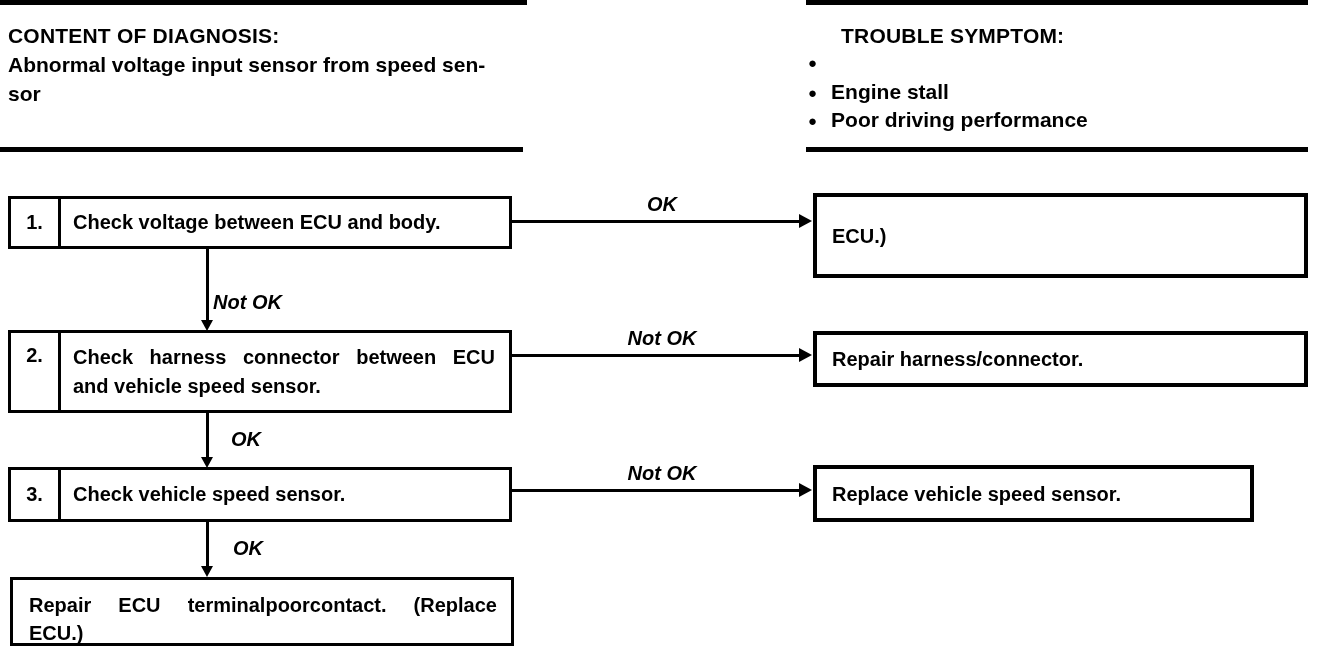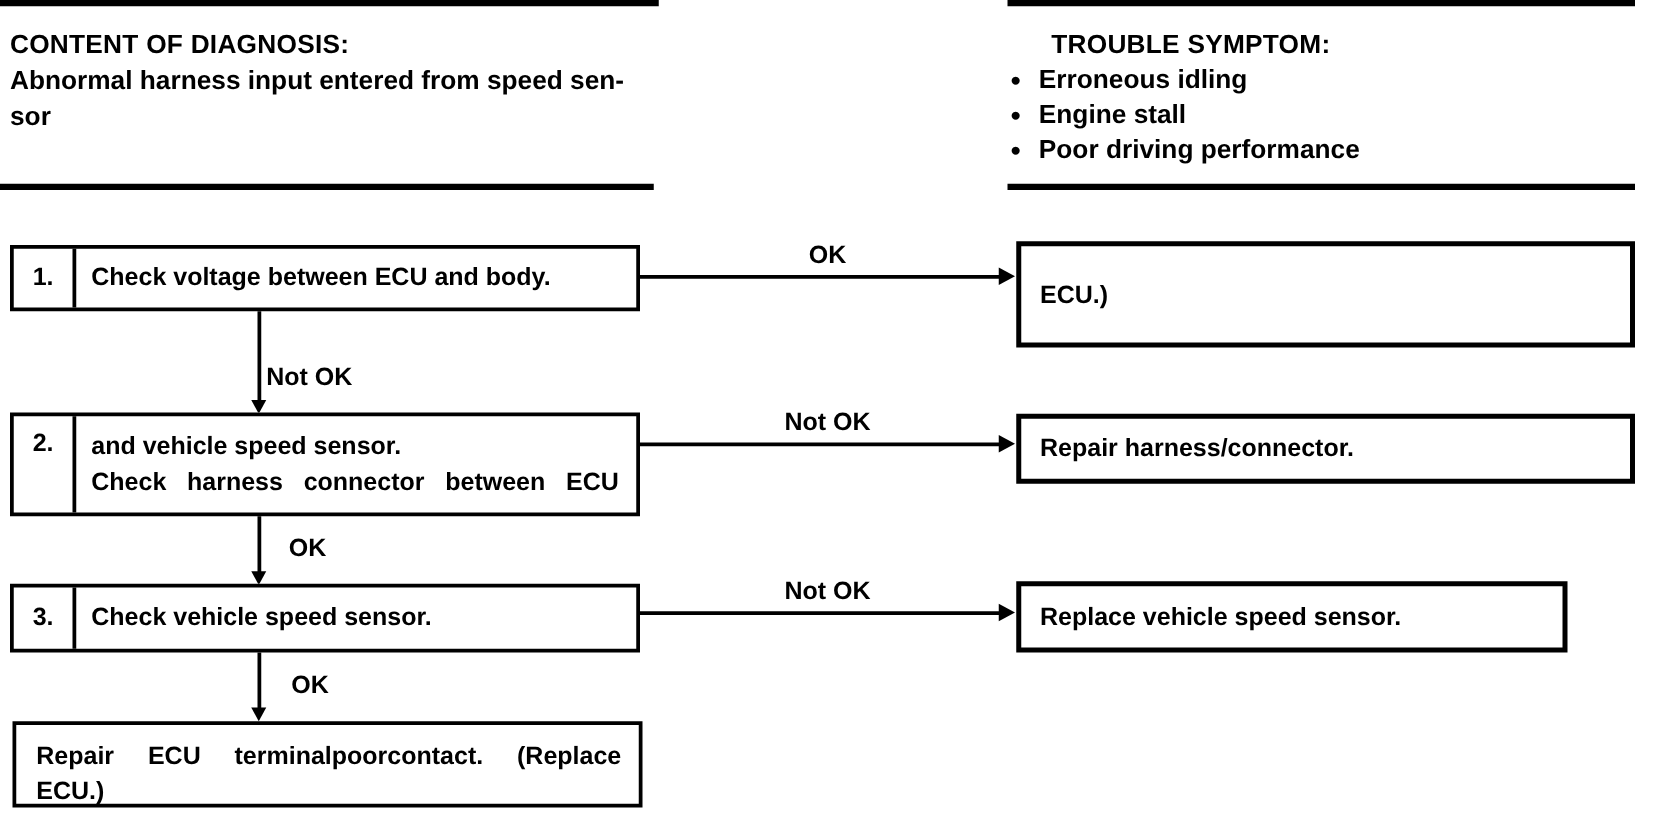--- a/index.html
+++ b/index.html
@@ -20,39 +20,38 @@
   .num-top{align-items:flex-start;padding-top:11px;}
   .box-text{flex:1;display:flex;flex-direction:column;justify-content:center;padding:0 12px;font-size:20px;}
   .box-line{line-height:29px;white-space:nowrap;}
   .justify-line{white-space:normal;text-align:justify;text-align-last:justify;}
   .result-box{position:absolute;border:4px solid #000;background:#fff;display:flex;flex-direction:column;justify-content:center;padding:0 14px 0 15px;font-size:20px;box-sizing:border-box;}
   .result-line{line-height:30px;white-space:nowrap;}
   .hline{position:absolute;height:3px;background:#000;}
   .vline{position:absolute;width:3px;background:#000;}
   .arrow-right{position:absolute;width:0;height:0;border-left:13px solid #000;border-top:7px solid transparent;border-bottom:7px solid transparent;}
   .arrow-down{position:absolute;width:0;height:0;border-top:11px solid #000;border-left:6px solid transparent;border-right:6px solid transparent;}
-  .flow-label{position:absolute;font-size:20px;white-space:nowrap;}
+  .flow-label{position:absolute;font-size:20px;white-space:nowrap;font-style:italic;}
   .flow-label-center{width:120px;text-align:center;}
 </style>
 </head>
 <body>
 
 <div class="rule" style="left:0;top:0;width:527px;"></div>
 <div class="rule" style="left:806px;top:0;width:502px;"></div>
 <div class="rule" style="left:0;top:147px;width:523px;"></div>
 <div class="rule" style="left:806px;top:147px;width:502px;"></div>
 
 <div class="heading" style="left:8px;top:24px;">CONTENT OF DIAGNOSIS:</div>
-<div class="bodyline" style="left:8px;top:53px;">Abnormal harness input entered from speed sen-</div>
+<div class="bodyline" style="left:8px;top:53px;">Abnormal voltage input sensor from speed sen-</div>
 <div class="bodyline" style="left:8px;top:82px;">sor</div>
 
 <div class="heading" style="left:808px;top:24px;margin-left:33px;">TROUBLE SYMPTOM:</div>
 <div class="bullet-row" style="left:808px;top:52px;">
   <span class="bullet-dot">●</span>
-  <span>Erroneous idling</span>
 </div>
 <div class="bullet-row" style="left:808px;top:80px;">
   <span class="bullet-dot">●</span>
   <span>Engine stall</span>
 </div>
 <div class="bullet-row" style="left:808px;top:108px;">
   <span class="bullet-dot">●</span>
   <span>Poor driving performance</span>
 </div>
 
@@ -68,22 +67,22 @@
 <div class="result-box" style="left:813px;top:193px;width:495px;height:85px;">
   <div class="result-line">ECU.)</div>
 </div>
 <div class="vline" style="left:206px;top:249px;height:73px;"></div>
 <div class="arrow-down" style="left:201px;top:320px;"></div>
 <div class="flow-label" style="left:213px;top:291px;">Not OK</div>
 
 <div class="step-box" style="left:8px;top:330px;width:504px;height:83px;">
   <div class="num-cell num-top">2.</div>
   <div class="box-text" style="padding-right:14px;">
+    <div class="box-line justify-line">Check harness connector between ECU</div>
     <div class="box-line">and vehicle speed sensor.</div>
-    <div class="box-line justify-line">Check harness connector between ECU</div>
   </div>
 </div>
 <div class="hline" style="left:512px;top:354px;width:288px;"></div>
 <div class="arrow-right" style="left:799px;top:348px;"></div>
 <div class="flow-label flow-label-center" style="left:602px;top:327px;">Not OK</div>
 <div class="result-box" style="left:813px;top:331px;width:495px;height:56px;">
   <div class="result-line">Repair harness/connector.</div>
 </div>
 <div class="vline" style="left:206px;top:413px;height:46px;"></div>
 <div class="arrow-down" style="left:201px;top:457px;"></div>

